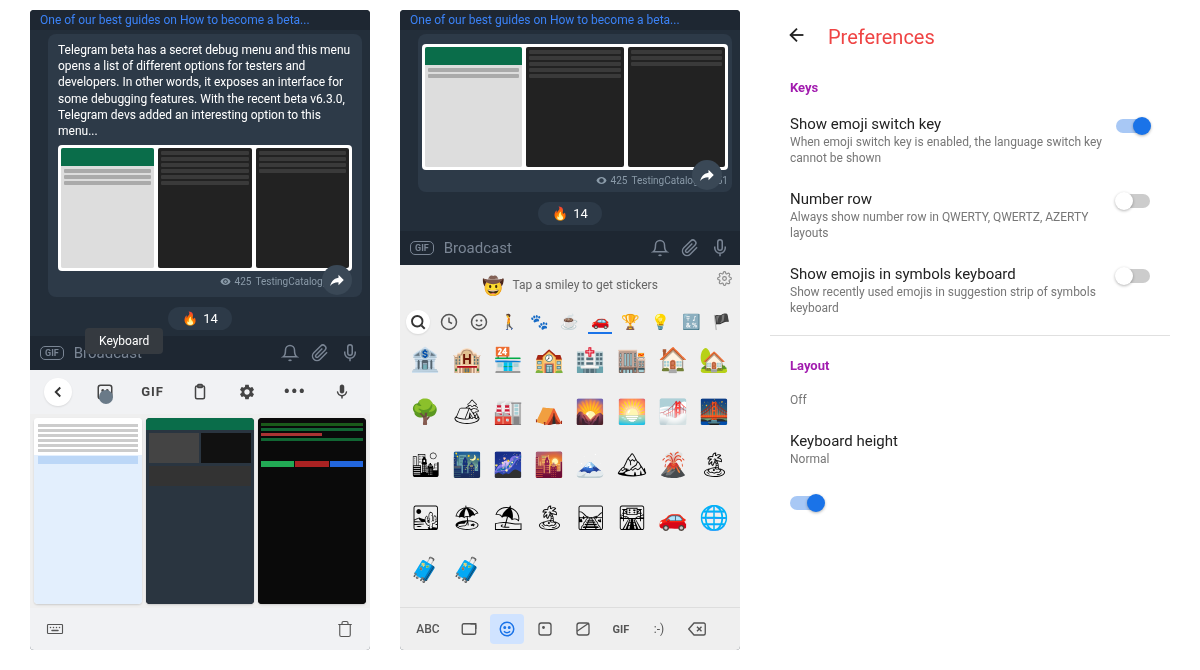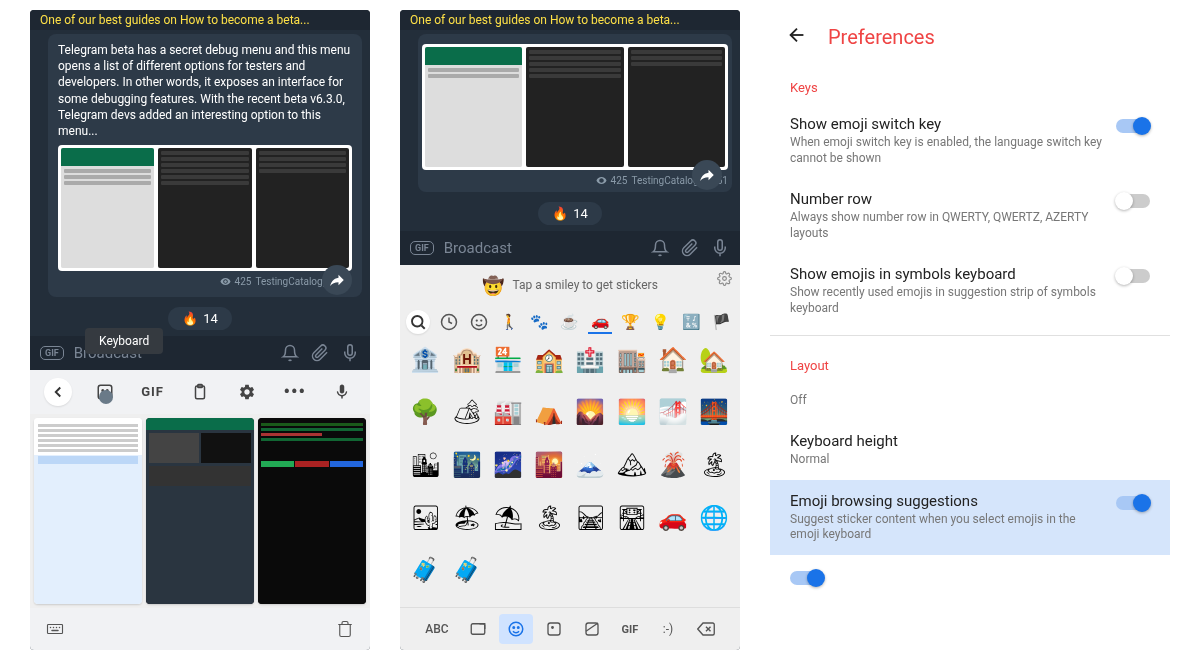--- a/index.html
+++ b/index.html
@@ -2,21 +2,21 @@
 <html><head>
 <meta charset="utf-8">
 <style>
   * { margin: 0; padding: 0; box-sizing: border-box; font-family: -apple-system, BlinkMacSystemFont, 'Segoe UI', Roboto, sans-serif; }
   body { background: #fff; display: flex; gap: 30px; padding: 10px 30px; align-items: flex-start; }
   .phone { width: 340px; height: 640px; background: #232e3a; border-radius: 4px; overflow: hidden; display: flex; flex-direction: column; position: relative; }
   .phone-mid { width: 340px; height: 640px; background: #232e3a; border-radius: 4px; overflow: hidden; display: flex; flex-direction: column; position: relative; }
   .prefs { flex: 1; min-width: 380px; height: 640px; background: #fff; display: flex; flex-direction: column; }
 
   
-  .chat-header-text { background: #1e2732; color: #fde047; font-size: 12px; padding: 3px 10px; overflow: hidden; white-space: nowrap; text-overflow: ellipsis; }
+  .chat-header-text { background: #1e2732; color: #3b82f6; font-size: 12px; padding: 3px 10px; overflow: hidden; white-space: nowrap; text-overflow: ellipsis; }
   .msg-bubble { background: #2d3a48; margin: 4px 8px 4px 18px; border-radius: 8px; padding: 8px 10px; color: #fff; font-size: 12px; line-height: 1.35; position: relative; }
   .msg-img-row { display: flex; gap: 4px; margin-top: 6px; background: #fff; padding: 3px; border-radius: 4px; }
   .thumb { flex: 1; height: 120px; background: #1a1a1a; border-radius: 2px; display:flex;flex-direction:column;overflow:hidden;}
   .thumb-light { background: #e8e8e8; }
   .thumb-header{height:18px;background:#0a6d4a;}
   .thumb-body{flex:1;background:#222;padding:3px;display:flex;flex-direction:column;gap:2px;}
   .thumb-line{height:4px;background:#3a3a3a;border-radius:1px;}
   .msg-meta { color: #8a9aa8; font-size: 10px; text-align: right; margin-top: 4px; display:flex;align-items:center;justify-content:flex-end;gap:4px;}
   .reaction-row { display: flex; justify-content: center; padding: 6px; }
   .reaction-pill { background: #2d3a48; border-radius: 14px; padding: 4px 14px; color: #fff; font-size: 13px; display:flex;align-items:center;gap:5px; }
@@ -41,29 +41,29 @@
 
   
   .sticker-hint { background: #efefef; padding: 10px; display: flex; align-items: center; justify-content: center; gap: 8px; color: #666; font-size: 12px; position:relative;}
   .gear-sm{position:absolute;right:8px;top:6px;color:#888;font-size:14px;}
   .emoji-cats { background: #efefef; display: flex; padding: 4px 6px; gap: 6px; justify-content: space-around;align-items:center;}
   .emoji-cat { width: 24px; height: 24px; display: flex; align-items: center; justify-content: center; color: #555; font-size: 15px;}
   .emoji-cat.round { background: #fff; border-radius: 50%; box-shadow: 0 1px 2px rgba(0,0,0,0.1);}
   .emoji-cat.active { color: #1a73e8; border-bottom: 2px solid #1a73e8;}
   .emoji-grid { background: #efefef; flex: 1; display: grid; grid-template-columns: repeat(8, 1fr); gap: 2px; padding: 4px 6px;}
   .emoji-cell { display: flex; align-items: center; justify-content: center; font-size: 24px; height: 36px;}
-  .kb-bottom2 { background: #efefef; display: flex; align-items: center; padding: 6px 8px; gap: 4px; justify-content: center; border-top:1px solid #ddd;}
+  .kb-bottom2 { background: #efefef; display: flex; align-items: center; padding: 6px 8px; gap: 4px; justify-content: flex-start; border-top:1px solid #ddd;}
   .kb2-btn { width: 34px; height: 30px; display: flex; align-items: center; justify-content: center; color: #555; font-size: 14px;border-radius:4px;}
   .kb2-btn.active { background: #d0e3ff; color: #1a73e8;}
   .kb2-btn.abc { font-size: 12px; font-weight: 500;width:40px;}
 
   
   .pref-header { display: flex; align-items: center; padding: 14px 16px; gap: 20px;}
   .pref-title { font-size: 20px; color: #ef4444;}
-  .pref-section { color: #ef4444; font-size: 13px; font-weight: 400; padding: 16px 20px 8px;}
+  .pref-section { color: #a21caf; font-size: 13px; font-weight: 700; padding: 16px 20px 8px;}
   .pref-item { padding: 12px 20px; display: flex; align-items: flex-start; gap: 12px; border-bottom:none;}
   .pref-item.highlight { background: #d5e5fb;}
   .pref-text { flex: 1;}
   .pref-label { font-size: 15px; color: #222; margin-bottom: 2px;}
   .pref-desc { font-size: 12px; color: #777; line-height: 1.3;}
   .toggle { width: 34px; height: 14px; background: #ccc; border-radius: 10px; position: relative; margin-top: 4px;flex-shrink:0;}
   .toggle::after { content: ''; position: absolute; width: 18px; height: 18px; background: #fff; border-radius: 50%; top: -2px; left: -1px; box-shadow: 0 1px 3px rgba(0,0,0,0.3);}
   .toggle.on { background: #a8c8f5;}
   .toggle.on::after { background: #1a73e8; left: auto; right: -1px;}
   .divider { height: 1px; background: #e0e0e0; margin: 6px 0;}
@@ -459,24 +459,17 @@
     </div>
   </div>
 
   <div class="pref-item">
     <div class="pref-text">
       <div class="pref-label">Keyboard height</div>
       <div class="pref-desc">Normal</div>
     </div>
   </div>
 
-  <div class="pref-item highlight">
-    <div class="pref-text">
-      <div class="pref-label">Emoji browsing suggestions</div>
-      <div class="pref-desc">Suggest sticker content when you select emojis in the emoji keyboard</div>
-    </div>
+
+  <div class="pref-item">
     <div class="toggle on"></div>
   </div>
-
-  <div class="pref-item">
-    <div class="toggle on"></div>
-  </div>
 </div>
 
 </body></html>

